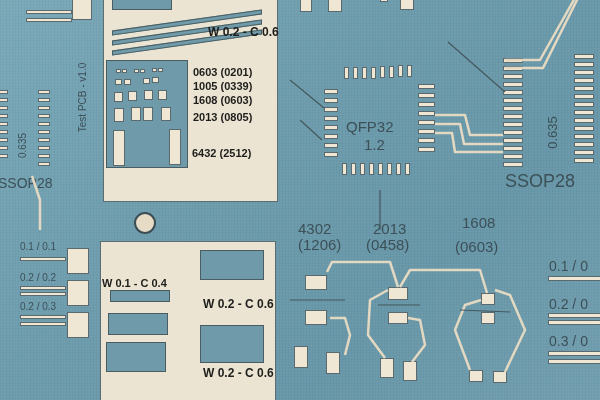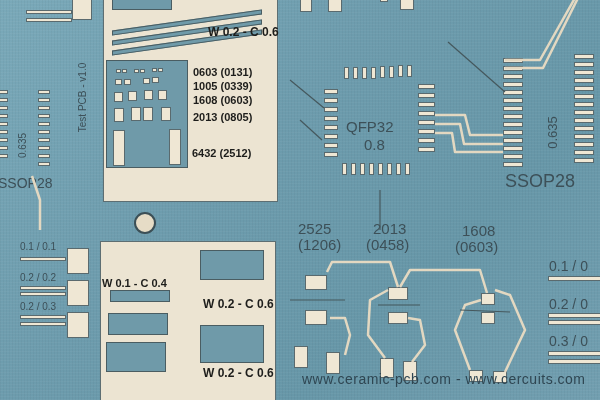--- a/index.html
+++ b/index.html
@@ -44,21 +44,21 @@
   <div class="pad" style="left:128px;top:91px;width:9px;height:10px;"></div>
   <div class="pad" style="left:144px;top:90px;width:9px;height:10px;"></div>
   <div class="pad" style="left:158px;top:90px;width:9px;height:10px;"></div>
   <div class="pad" style="left:114px;top:108px;width:10px;height:14px;"></div>
   <div class="pad" style="left:131px;top:107px;width:10px;height:14px;"></div>
   <div class="pad" style="left:143px;top:107px;width:10px;height:14px;"></div>
   <div class="pad" style="left:161px;top:107px;width:10px;height:14px;"></div>
   <div class="pad" style="left:113px;top:130px;width:12px;height:36px;"></div>
   <div class="pad" style="left:169px;top:129px;width:12px;height:36px;"></div>
 
-  <div class="label" style="left:193px;top:66px;font-size:11px;">0603 (0131)</div>
+  <div class="label" style="left:193px;top:66px;font-size:11px;">0603 (0201)</div>
   <div class="label" style="left:193px;top:80px;font-size:11px;">1005 (0339)</div>
   <div class="label" style="left:193px;top:94px;font-size:11px;">1608 (0603)</div>
   <div class="label" style="left:193px;top:111px;font-size:11px;">2013 (0805)</div>
   <div class="label" style="left:192px;top:147px;font-size:11px;">6432 (2512)</div>
 
   <div class="etch" style="left:48px;top:92px;font-size:10px;transform:rotate(-90deg);">Test PCB - v1.0</div>
   <div class="etch" style="left:10px;top:140px;font-size:10px;transform:rotate(-90deg);">0.635</div>
   <div class="etch" style="left:-2px;top:175px;font-size:14px;">SSOP28</div>
 
   <div>
@@ -117,21 +117,21 @@
     <div class="pad" style="left:418px;top:84px;width:17px;height:5px;"></div>
     <div class="pad" style="left:418px;top:93px;width:17px;height:5px;"></div>
     <div class="pad" style="left:418px;top:102px;width:17px;height:5px;"></div>
     <div class="pad" style="left:418px;top:111px;width:17px;height:5px;"></div>
     <div class="pad" style="left:418px;top:120px;width:17px;height:5px;"></div>
     <div class="pad" style="left:418px;top:129px;width:17px;height:5px;"></div>
     <div class="pad" style="left:418px;top:138px;width:17px;height:5px;"></div>
     <div class="pad" style="left:418px;top:147px;width:17px;height:5px;"></div>
   </div>
   <div class="etch" style="left:346px;top:118px;font-size:15px;">QFP32</div>
-  <div class="etch" style="left:364px;top:136px;font-size:15px;">0.8</div>
+  <div class="etch" style="left:364px;top:136px;font-size:15px;">1.2</div>
 
   <div>
     <div class="pad" style="left:503px;top:58px;width:20px;height:5px;"></div>
     <div class="pad" style="left:503px;top:66px;width:20px;height:5px;"></div>
     <div class="pad" style="left:503px;top:74px;width:20px;height:5px;"></div>
     <div class="pad" style="left:503px;top:82px;width:20px;height:5px;"></div>
     <div class="pad" style="left:503px;top:90px;width:20px;height:5px;"></div>
     <div class="pad" style="left:503px;top:98px;width:20px;height:5px;"></div>
     <div class="pad" style="left:503px;top:106px;width:20px;height:5px;"></div>
     <div class="pad" style="left:503px;top:114px;width:20px;height:5px;"></div>
@@ -182,25 +182,25 @@
   <div class="etch" style="left:20px;top:301px;font-size:10px;">0.2 / 0.3</div>
   <div class="pad" style="left:20px;top:257px;width:46px;height:4px;"></div>
   <div class="pad" style="left:20px;top:286px;width:46px;height:4px;"></div>
   <div class="pad" style="left:20px;top:292px;width:46px;height:4px;"></div>
   <div class="pad" style="left:20px;top:315px;width:46px;height:4px;"></div>
   <div class="pad" style="left:20px;top:322px;width:46px;height:4px;"></div>
   <div class="pad" style="left:67px;top:248px;width:22px;height:26px;"></div>
   <div class="pad" style="left:67px;top:280px;width:22px;height:26px;"></div>
   <div class="pad" style="left:67px;top:312px;width:22px;height:26px;"></div>
 
-  <div class="etch" style="left:298px;top:220px;font-size:15px;">2525</div>
+  <div class="etch" style="left:298px;top:220px;font-size:15px;">4302</div>
   <div class="etch" style="left:298px;top:236px;font-size:15px;">(1206)</div>
   <div class="etch" style="left:373px;top:220px;font-size:15px;">2013</div>
   <div class="etch" style="left:366px;top:236px;font-size:15px;">(0458)</div>
-  <div class="etch" style="left:462px;top:222px;font-size:15px;">1608</div>
+  <div class="etch" style="left:462px;top:214px;font-size:15px;">1608</div>
   <div class="etch" style="left:455px;top:238px;font-size:15px;">(0603)</div>
 
   <div class="pad" style="left:305px;top:275px;width:22px;height:15px;"></div>
   <div class="pad" style="left:305px;top:310px;width:22px;height:15px;"></div>
   <div class="pad" style="left:294px;top:346px;width:14px;height:22px;"></div>
   <div class="pad" style="left:326px;top:352px;width:14px;height:22px;"></div>
   <div class="pad" style="left:388px;top:287px;width:20px;height:13px;"></div>
   <div class="pad" style="left:388px;top:312px;width:20px;height:12px;"></div>
   <div class="pad" style="left:380px;top:358px;width:14px;height:20px;"></div>
   <div class="pad" style="left:403px;top:361px;width:14px;height:20px;"></div>
@@ -238,14 +238,13 @@
       <path d="M448 42 L505 92"></path>
       <path d="M290 80 L324 108"></path>
       <path d="M300 120 L322 140"></path>
       <path d="M380 230 L380 190"></path>
       <path d="M290 300 L345 300"></path>
       <path d="M378 305 L420 305"></path>
       <path d="M460 310 L510 312"></path>
     </g>
   </svg>
 
-  <div class="watermark">www.ceramic-pcb.com - www.cercuits.com</div>
 </div>
 
 </body></html>

